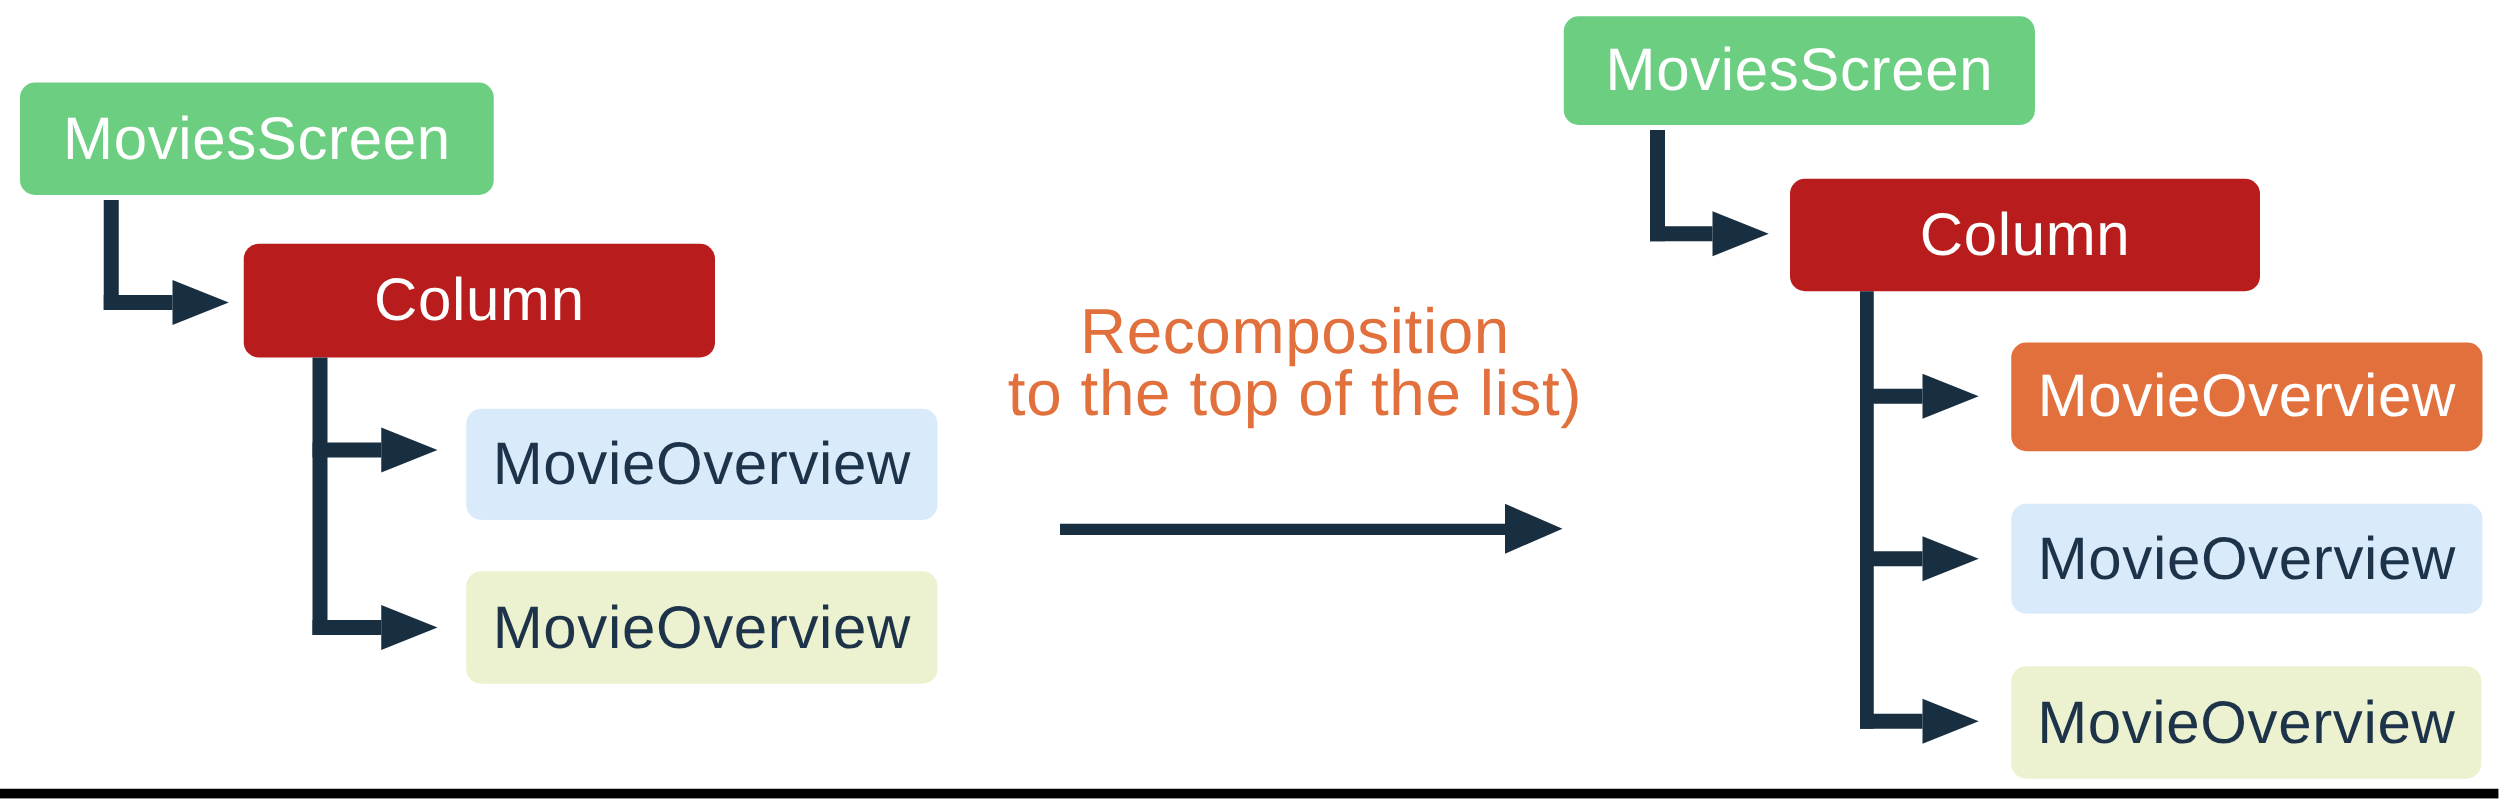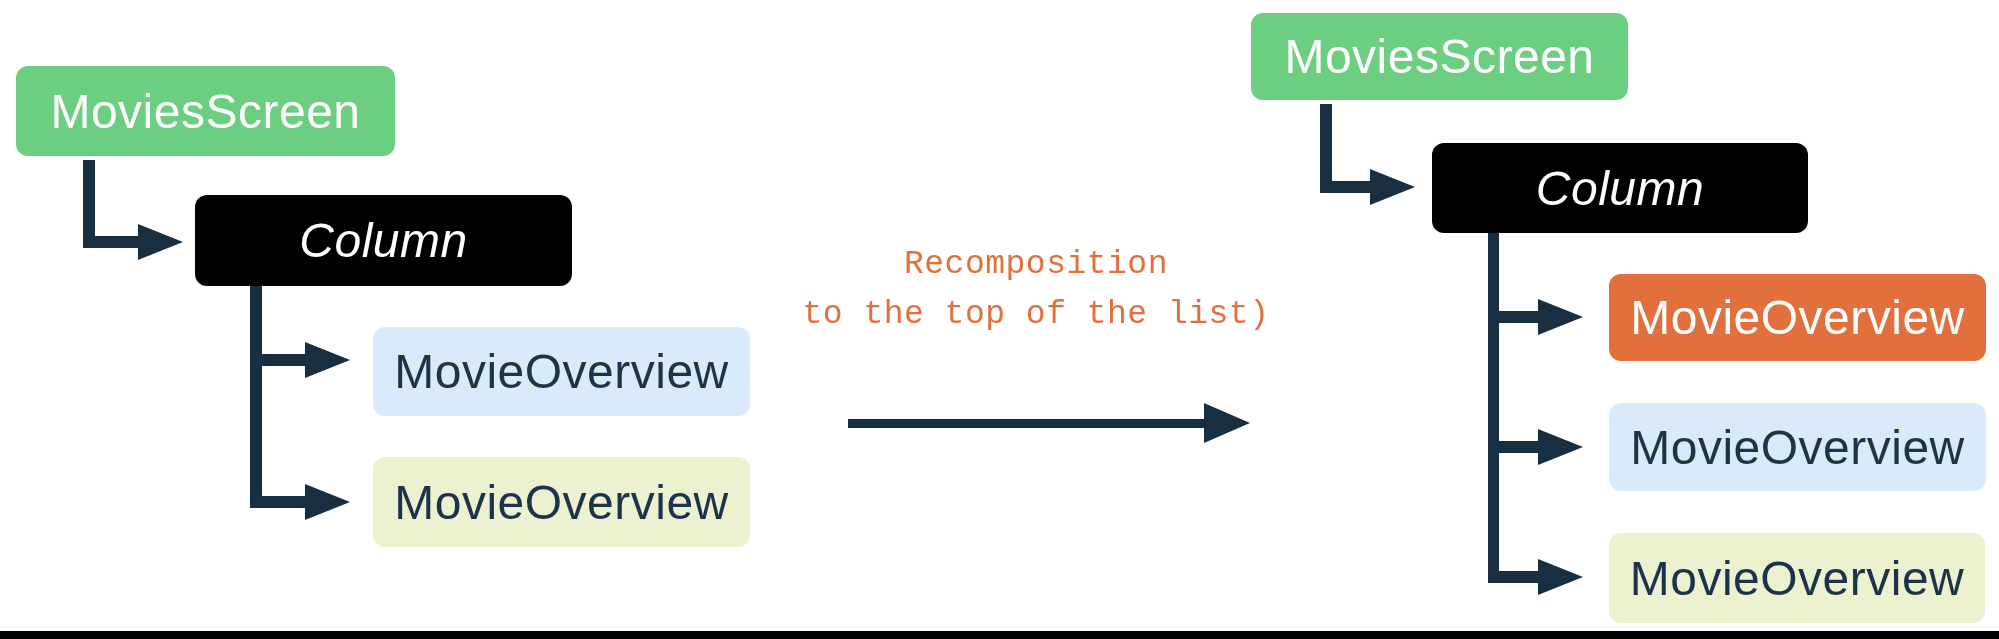--- a/index.html
+++ b/index.html
@@ -21,21 +21,21 @@
     position: absolute;
     border-radius: 12px;
     display: flex;
     align-items: center;
     justify-content: center;
     font-size: 48px;
     letter-spacing: 0.5px;
     white-space: nowrap;
   }
   .node.green       { background: #6CCE81; color: #ffffff; }
-  .node.blue        { background: #000000; color: #ffffff; font-style: italic; }
+  .node.blue        { background: #b91c1c; color: #ffffff; }
   .node.orange      { background: #E2703C; color: #ffffff; }
   .node.light-blue  { background: #D9EBFB; color: #1C3349; }
   .node.pale-yellow { background: #ECF1CF; color: #1C3349; }
 
   
   .cline {
     position: absolute;
     background: #182E41;
   }
   .ahead {
@@ -61,24 +61,23 @@
   .l-br1-a     { left: 305px; top: 342px; }
   .l-br2-h     { left: 250px; top: 496px; width: 55px; height: 12px; }
   .l-br2-a     { left: 305px; top: 484px; }
 
   
   .annotation {
     position: absolute;
     left: 780px; top: 240px; width: 512px;
     text-align: center;
     color: #E2703C;
-    font-size: 33px;
+    font-size: 51px;
     line-height: 50px;
     letter-spacing: 0.5px;
-    font-family: Liberation Mono, monospace;
   }
   .main-arrow-shaft { left: 848px; top: 419px; width: 356px; height: 9px; }
   .main-arrow-head  {
     left: 1204px; top: 403px;
     border-top-width: 20px; border-bottom-width: 20px; border-left-width: 46px;
   }
 
   
   .r-green   { left: 1251px; top: 13px;  width: 377px; height: 87px; }
   .r-blue    { left: 1432px; top: 143px; width: 376px; height: 90px; }

